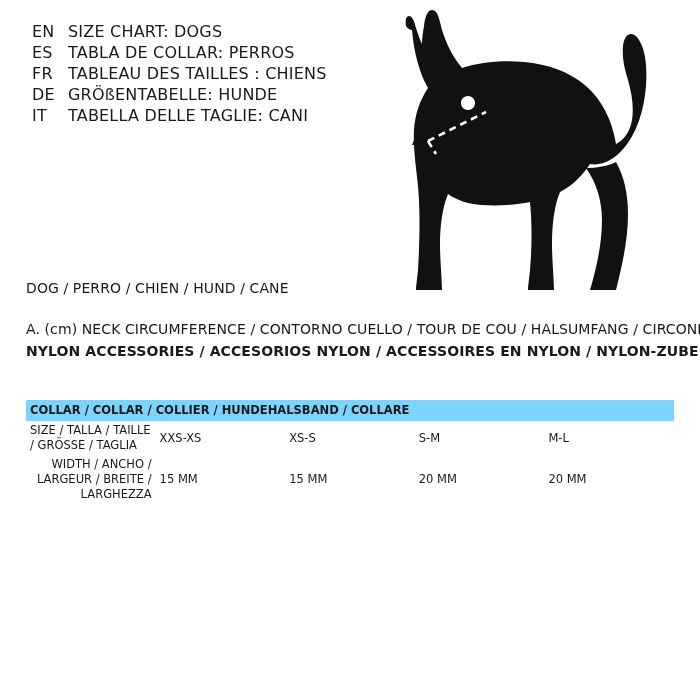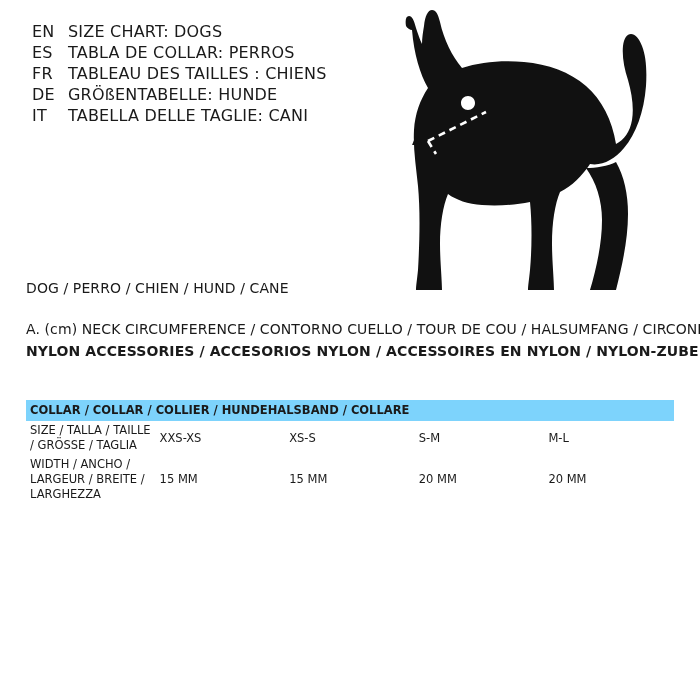--- a/index.html
+++ b/index.html
@@ -89,21 +89,21 @@
     vertical-align: middle;
     line-height: 15px;
   }
   .band-row td {
     background: #7dd3fc;
     font-weight: bold;
     text-align: left;
     height: 17px;
     padding: 1px 4px;
   }
-  .col-label { width: 312px; text-align: left; }
+  .col-label { width: 312px; text-align: right; }
   .col-v { width: 84px; text-align: left; }
   .row-size td, .row-width td, .row-a td {
     background: #ffffff;
   }
   .row-size .col-label { text-align: left; }
 </style>
 </head>
 <body>
 
 <div class="page">

